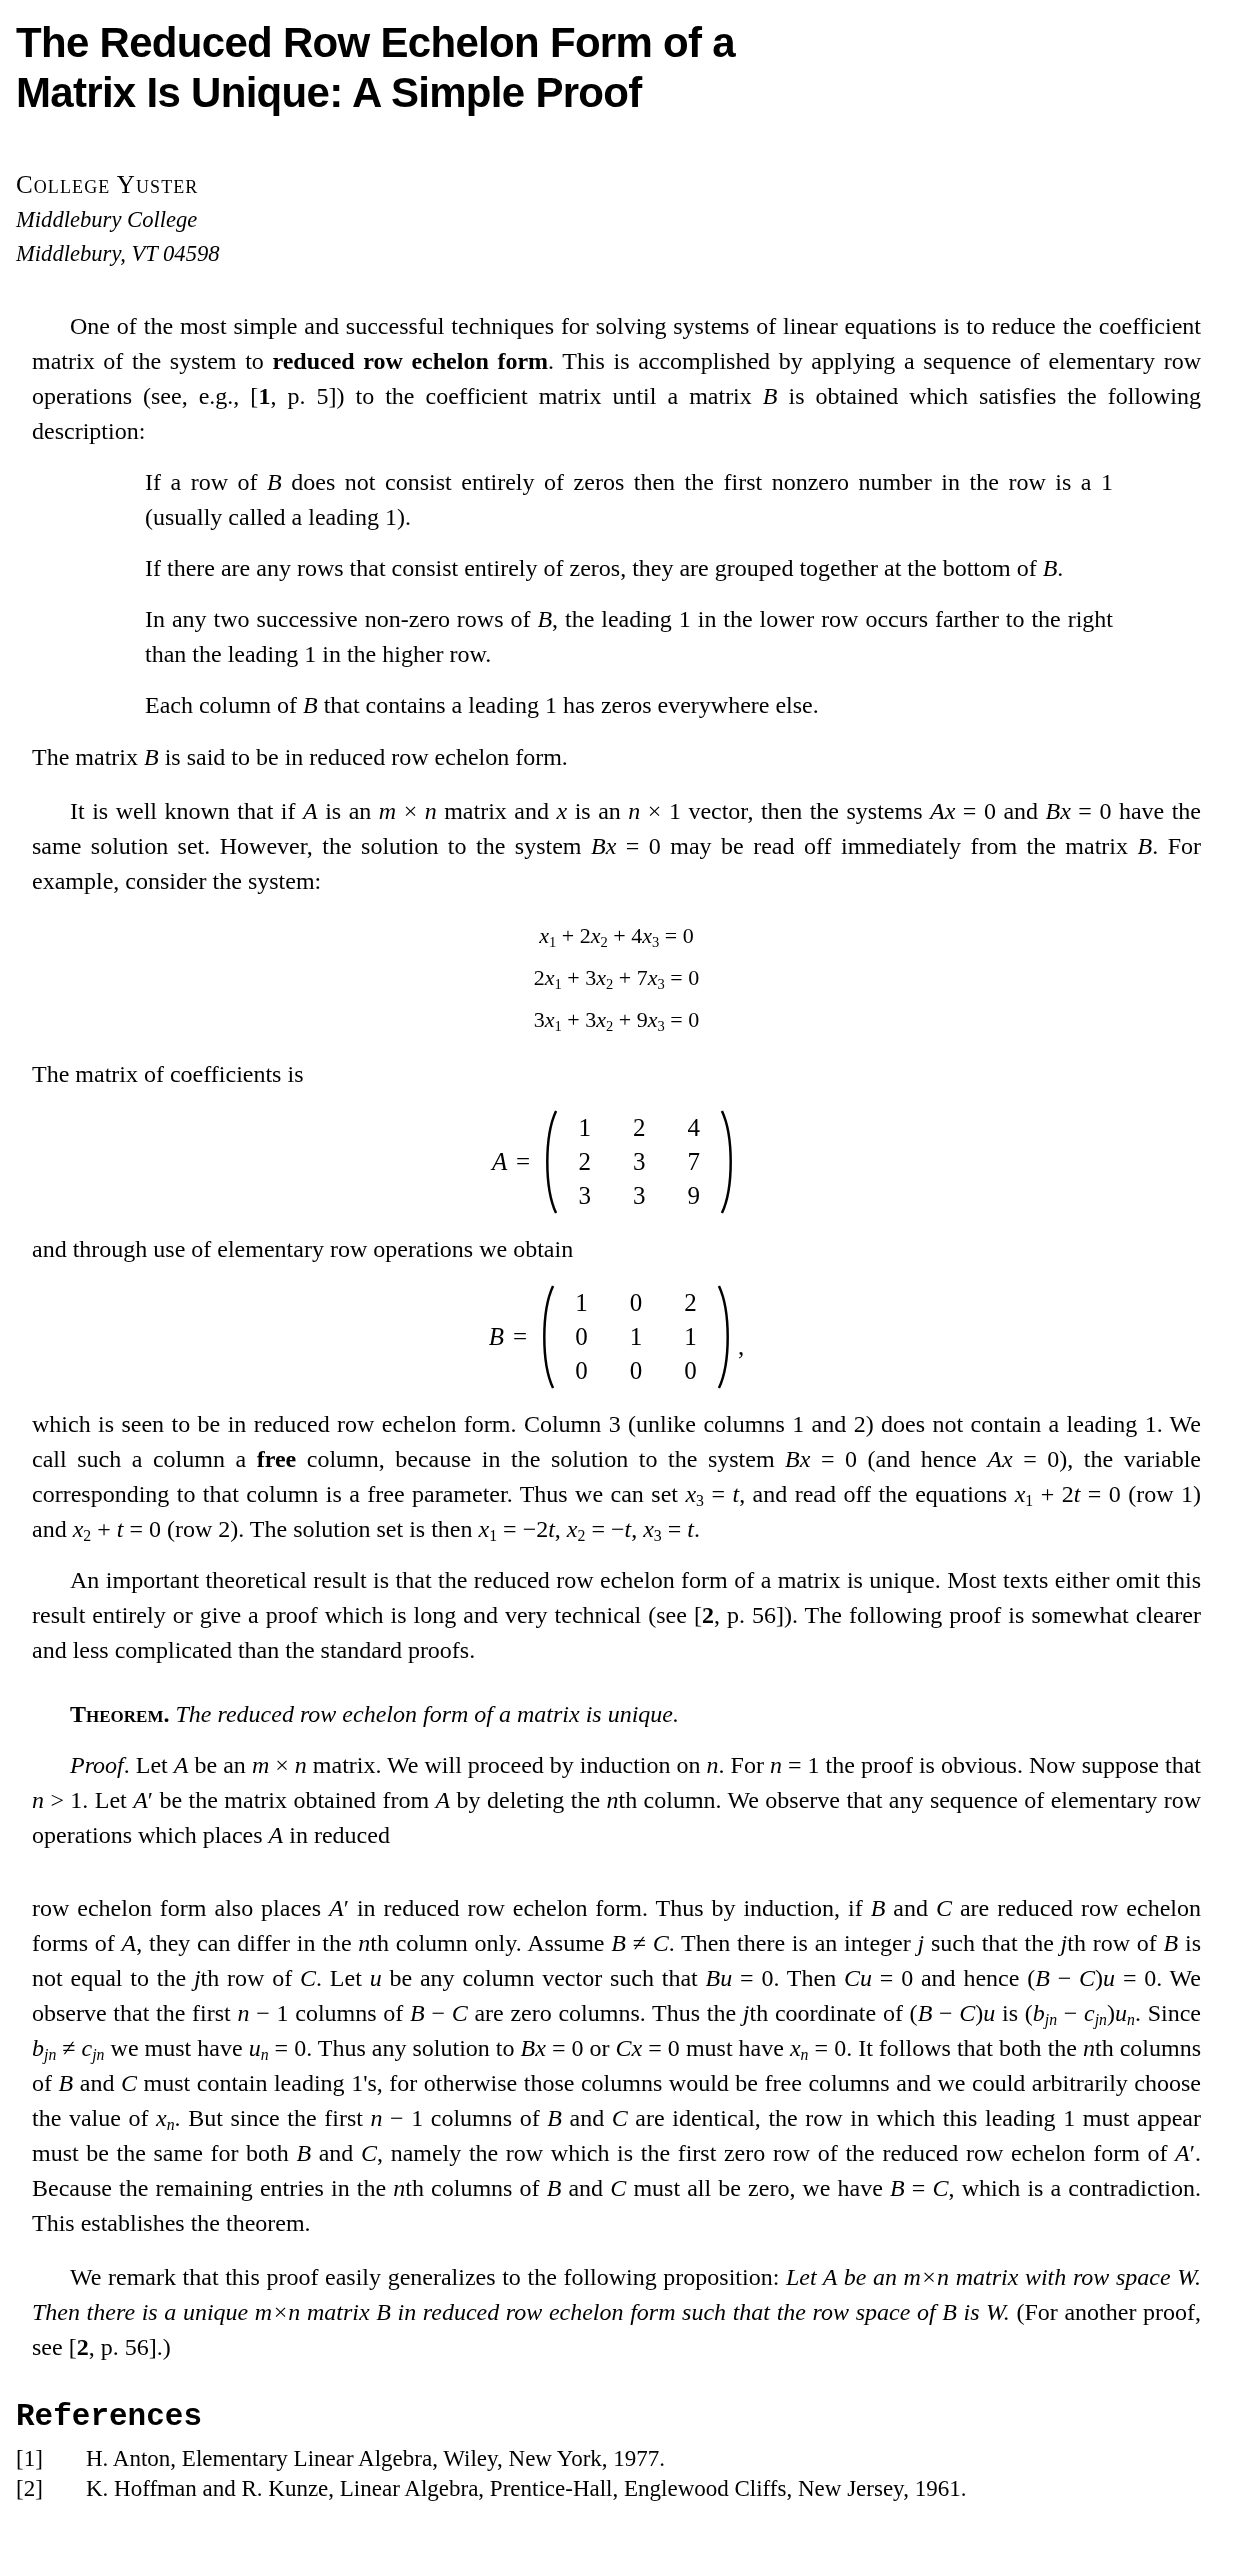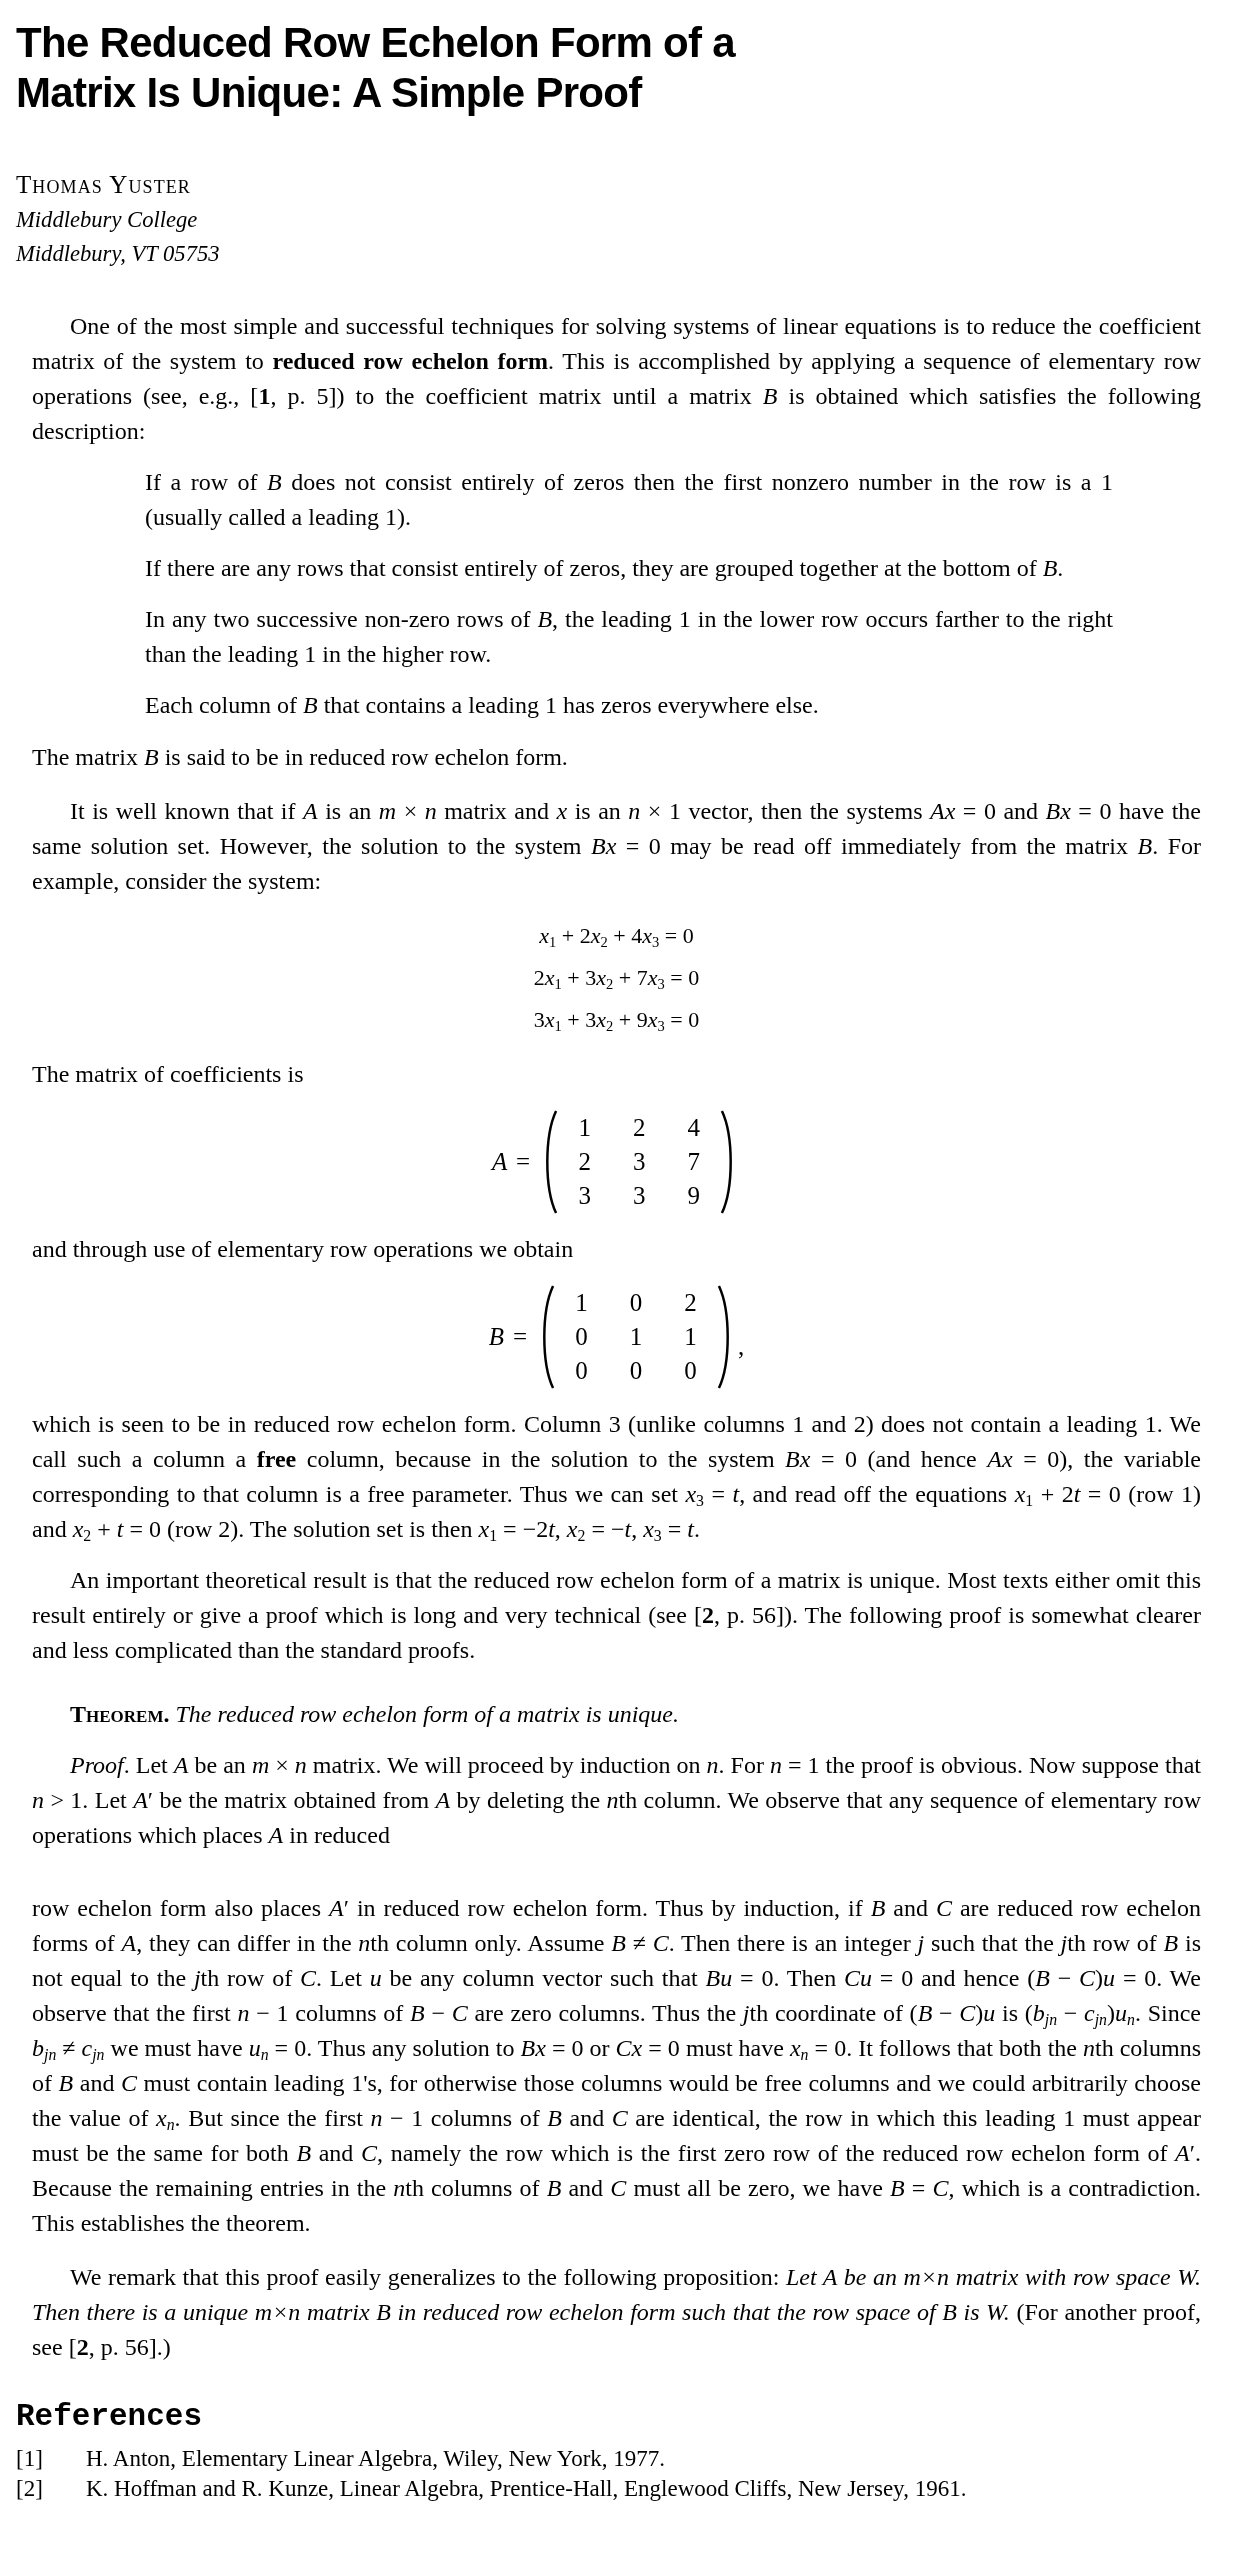--- a/index.html
+++ b/index.html
@@ -106,23 +106,23 @@
 <body>
 
 <div class="page">
 
   <header>
     <h1 class="title">
       <span class="tline">The Reduced Row Echelon Form of a</span>
       <span class="tline">Matrix Is Unique: A Simple Proof</span>
     </h1>
     <div class="author">
-      <div class="author-name">Thomas Yuster</div>
+      <div class="author-name">College Yuster</div>
       <div class="author-affil">Middlebury College</div>
-      <div class="author-affil">Middlebury, VT 05753</div>
+      <div class="author-affil">Middlebury, VT 04598</div>
     </div>
   </header>
 
   <main>
 
     <p class="body indent mt-intro">One of the most simple and successful techniques for solving systems of linear equations is to reduce the coefficient matrix of the system to <b>reduced row echelon form</b>. This is accomplished by applying a sequence of elementary row operations (see, e.g., [<b>1</b>, p. 5]) to the coefficient matrix until a matrix <i>B</i> is obtained which satisfies the following description:</p>
 
     <div class="conds">
       <p class="body cond">If a row of <i>B</i> does not consist entirely of zeros then the first nonzero number in the row is a 1 (usually called a leading 1).</p>
       <p class="body cond">If there are any rows that consist entirely of zeros, they are grouped together at the bottom of <i>B</i>.</p>

